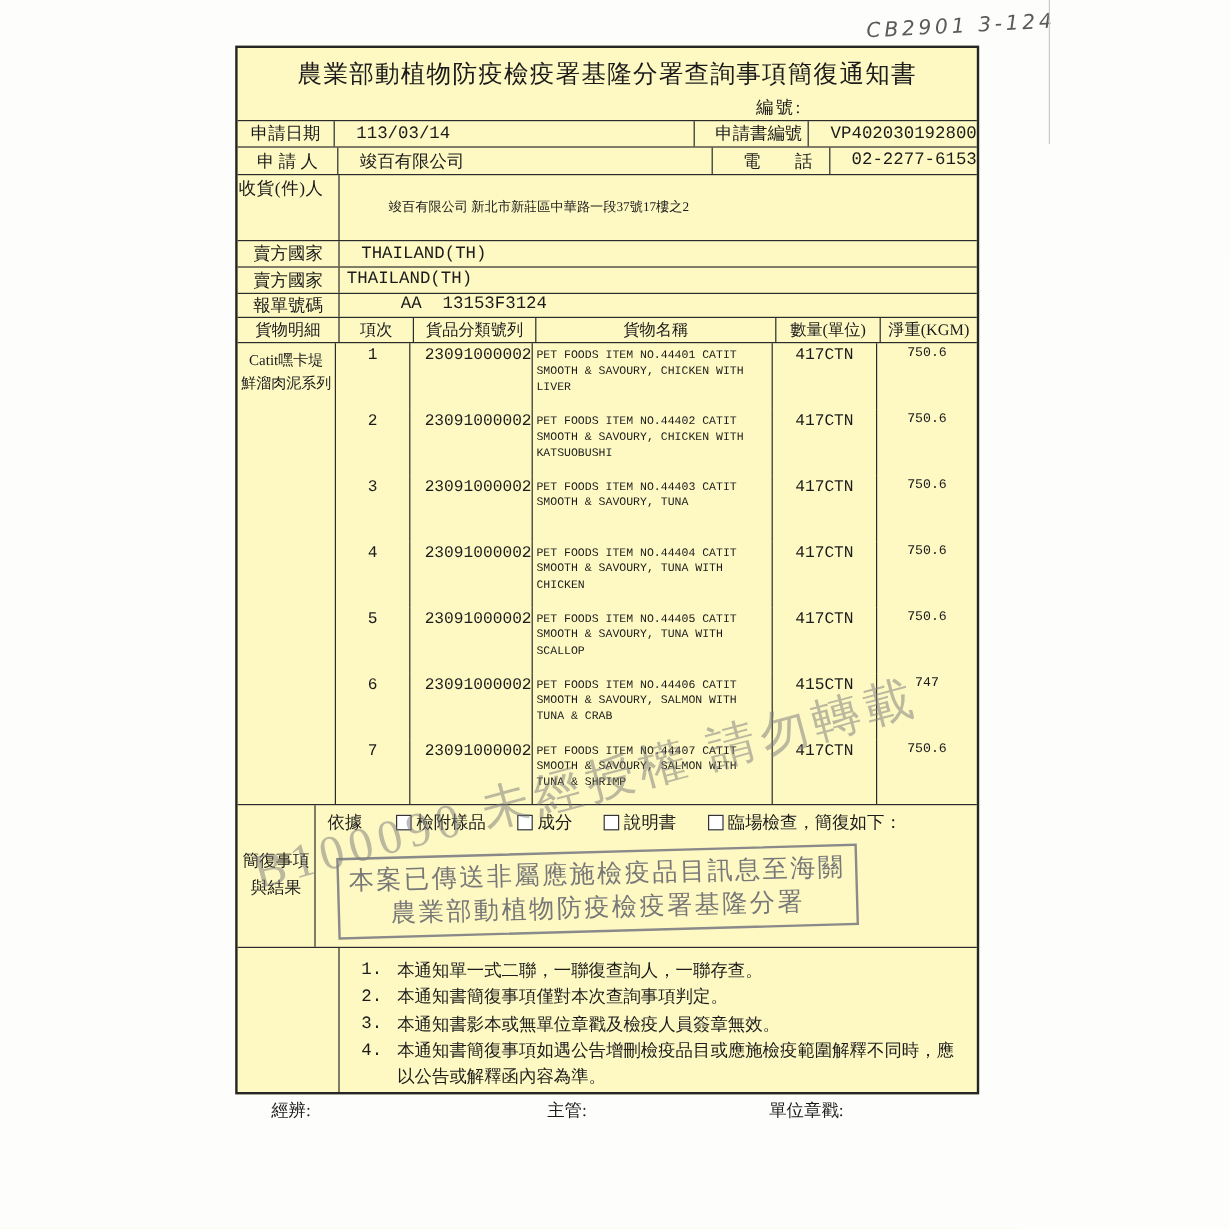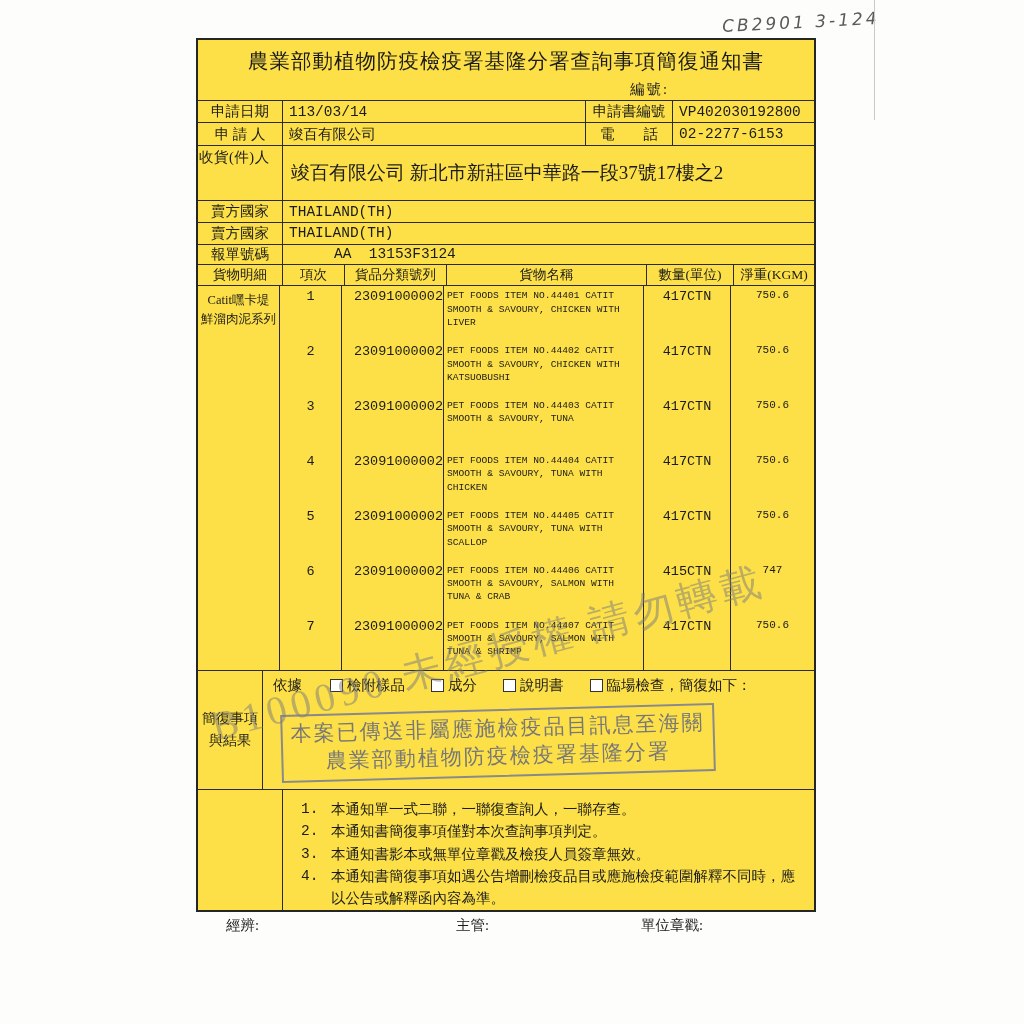--- a/index.html
+++ b/index.html
@@ -18,41 +18,41 @@
     font-family:"DejaVu Sans",sans-serif;
     font-style:italic; font-size:17px; color:#5a5a5a;
     transform:rotate(-3deg); letter-spacing:3px;
   }
   .faint-edge { position:absolute; left:874px; top:0; width:1px; height:120px; background:#c9c9c9; }
 
   .doc {
     position:absolute; left:196px; top:38px;
     width:620px; height:874px;
     border:2px solid #262626;
-    background:#fde047;
+    background:#fef9c3;
     display:flex; flex-direction:column;
   }
   .row { display:flex; border-bottom:1.5px solid #2b2b2b; }
   .cell { border-right:1.5px solid #2b2b2b; display:flex; align-items:center; }
   .cell:last-child { border-right:none; }
   .lbl { justify-content:center; font-size:14.5px; }
   .val { padding-left:6px; font-size:14.5px; }
 
   .title-area { position:relative; height:63px; border-bottom:1.5px solid #2b2b2b; }
   .doc-title { text-align:center; margin-top:7px; font-size:20.5px; letter-spacing:1px; }
   .serial { position:absolute; left:432px; top:40px; font-size:14.5px; letter-spacing:2px; }
 
-  .h23 { height:23px; } .h22 { height:22px; } .h21 { height:21px;gap:45px; }
+  .h23 { height:23px;gap:12px; } .h22 { height:22px; } .h21 { height:21px;gap:45px; }
   .w-l1 { width:85px; } .w-v1 { width:303px; } .w-l2 { width:87px; } .w-v2 { width:144px; flex:1; }
   .w-rest { flex:1; }
 
   .consignee-row { height:57px; }
   .consignee-lbl { width:85px; border-right:1.5px solid #2b2b2b; font-size:14.5px;
                    padding:2px 0 0 1px; letter-spacing:.5px; }
-  .consignee-val { flex:1; display:flex; align-items:center; padding-left:8px; font-size:19px; }
+  .consignee-val { flex:1; display:flex; align-items:center; padding-left:8px; font-size:11px;margin-left:33px; }
 
   .goods-hdr { height:22px; font-size:13.5px; }
   .gc1 { width:85px; } .gc2 { width:62px; } .gc3 { width:102px; }
   .gc4 { width:200px; } .gc5 { width:87px; } .gc6 { width:83px; flex:1; }
   .gh { justify-content:center; }
 
   .goods-body { display:flex; height:385px; border-bottom:1.5px solid #2b2b2b; }
   .goods-left { width:85px; border-right:1.5px solid #2b2b2b; padding-top:5px; text-align:center; }
   .goods-left div { font-size:12.5px; line-height:1.5; }
   .goods-rows { flex:1; display:flex; flex-direction:column; }

